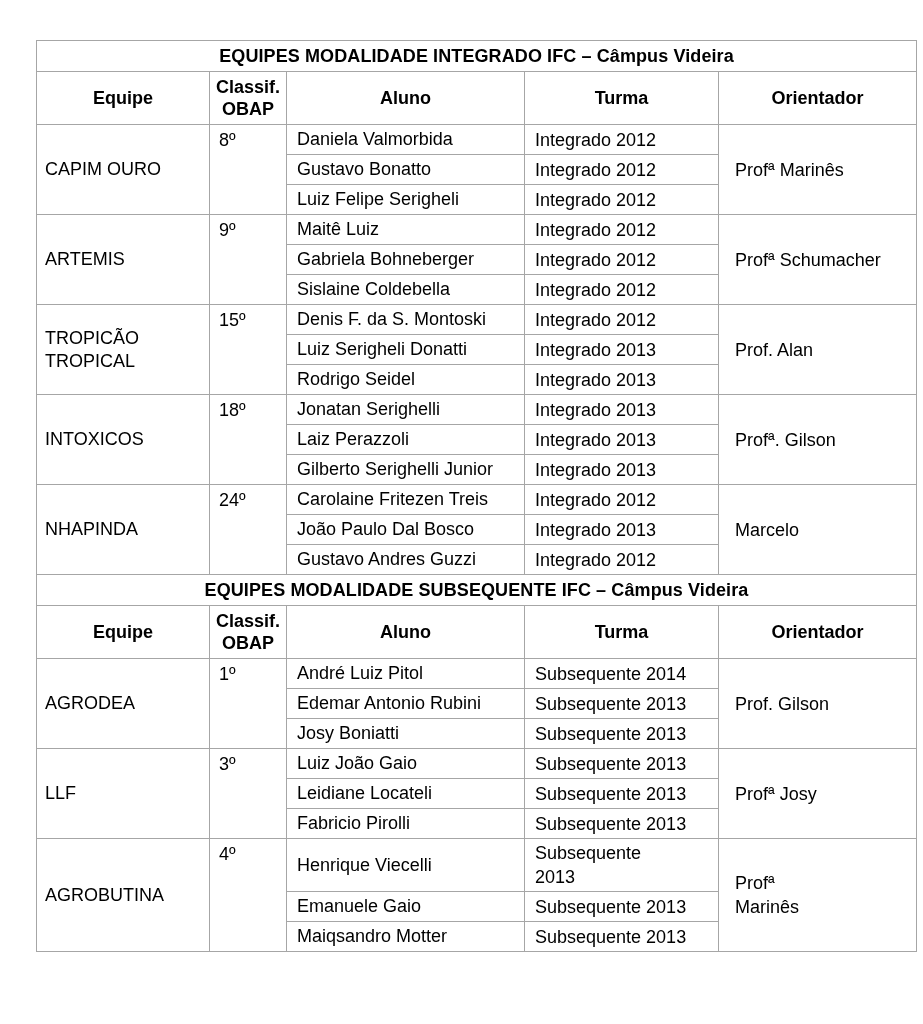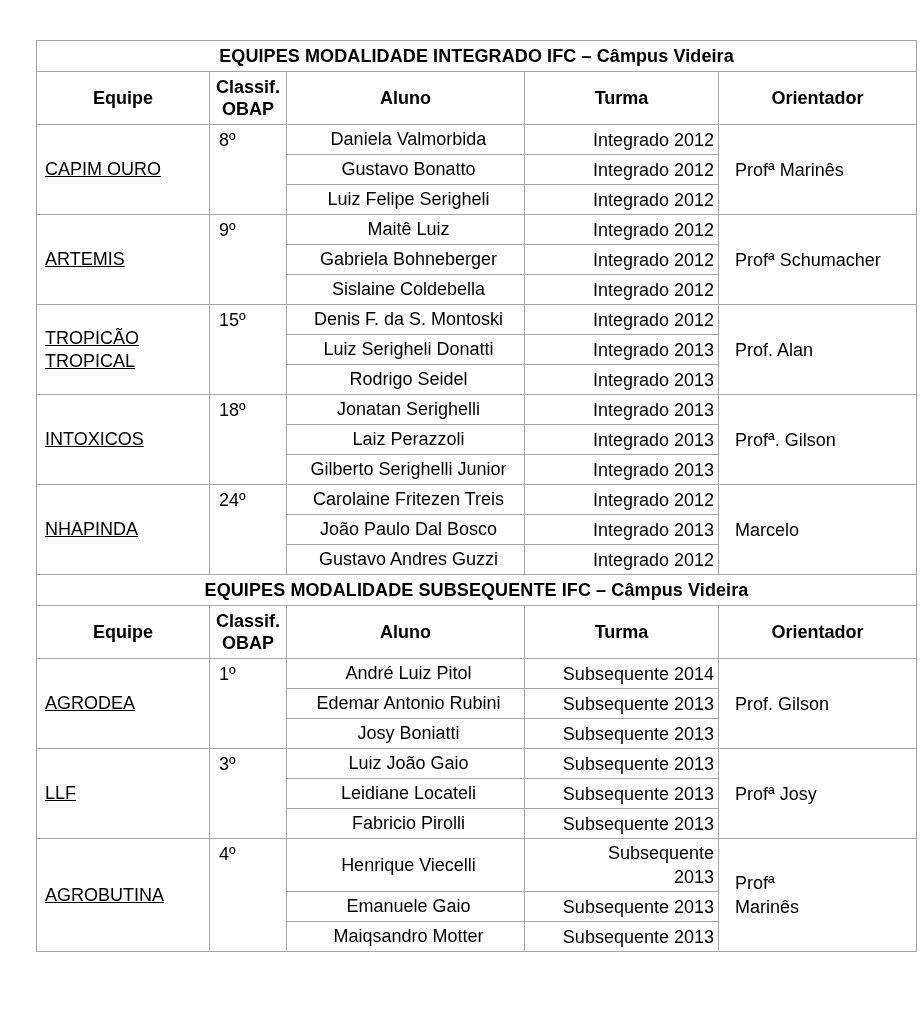--- a/index.html
+++ b/index.html
@@ -41,39 +41,36 @@
     vertical-align: middle;
     height: 52px;
     line-height: 22px;
     padding: 4px 2px;
   }
   td.equipe {
     vertical-align: middle;
     padding: 2px 14px 2px 8px;
     white-space: pre-line;
     line-height: 23px;
-    text-decoration: underline;
   }
   td.classif {
     vertical-align: top;
     padding: 5px 2px 0 9px;
   }
   td.aluno {
     vertical-align: middle;
     padding: 2px 4px 2px 10px;
     height: 30px;
-    text-align: center;
   }
   td.turma {
     vertical-align: middle;
     padding: 2px 4px 2px 10px;
     white-space: pre-line;
     line-height: 24px;
     height: 30px;
-    text-align: right;
   }
   td.orientador {
     vertical-align: middle;
     padding: 2px 4px 2px 16px;
     white-space: pre-line;
     line-height: 24px;
   }
 </style>
 </head>
 <body>

